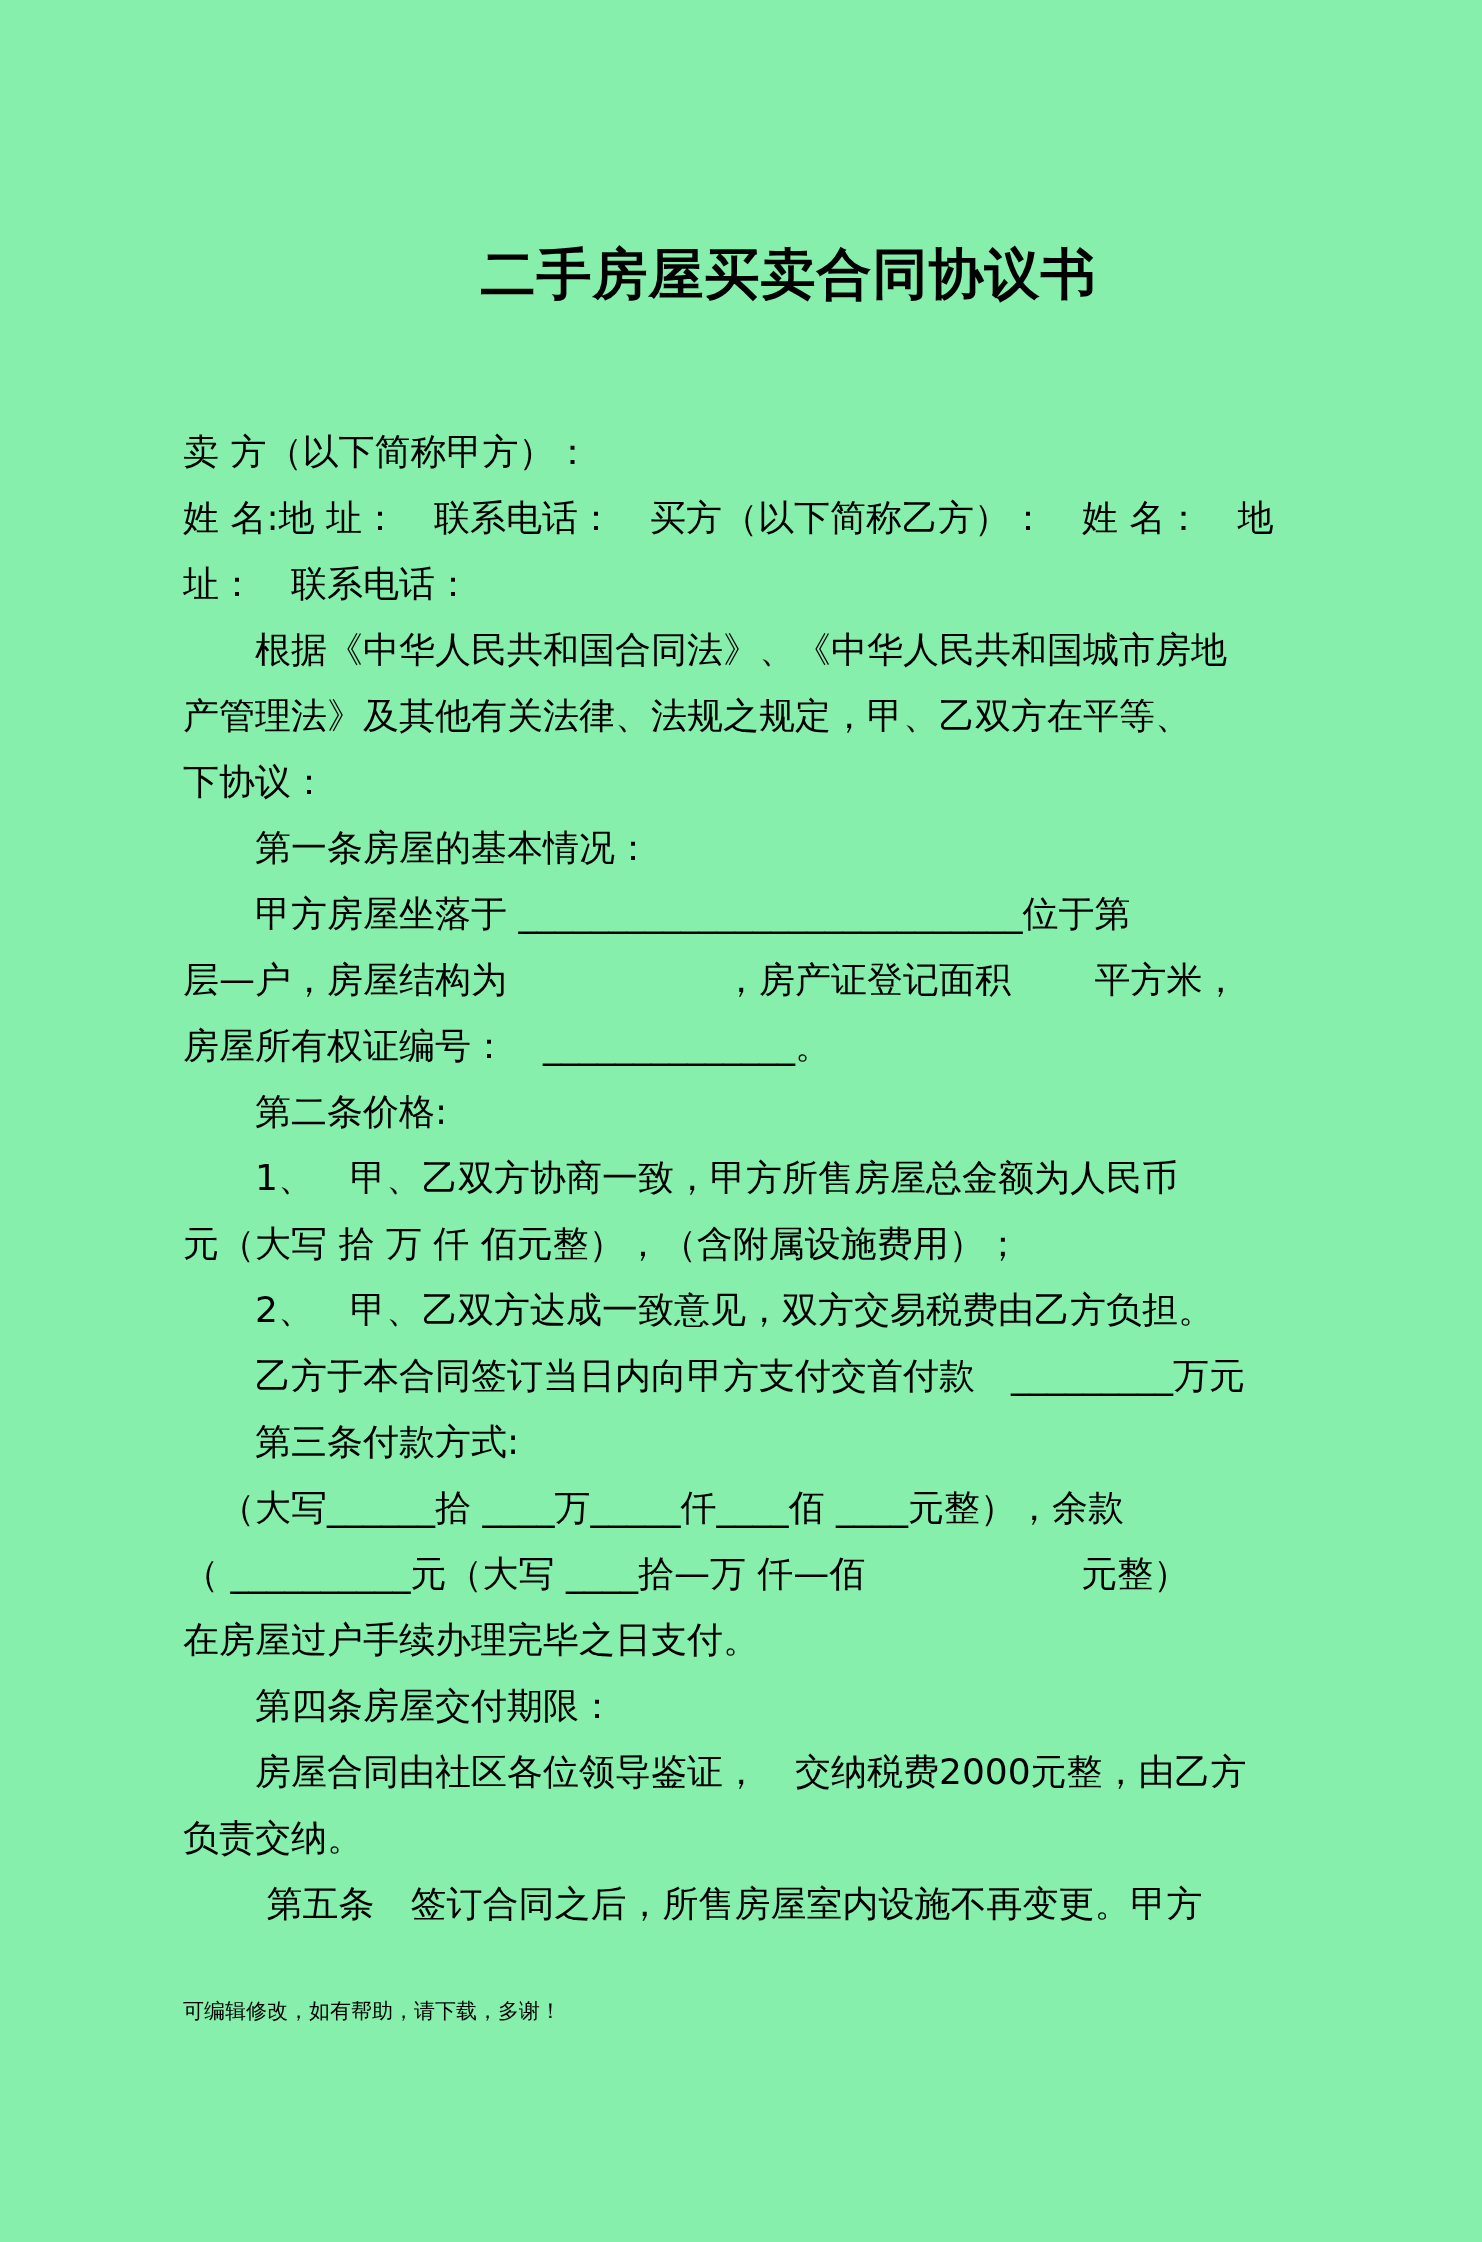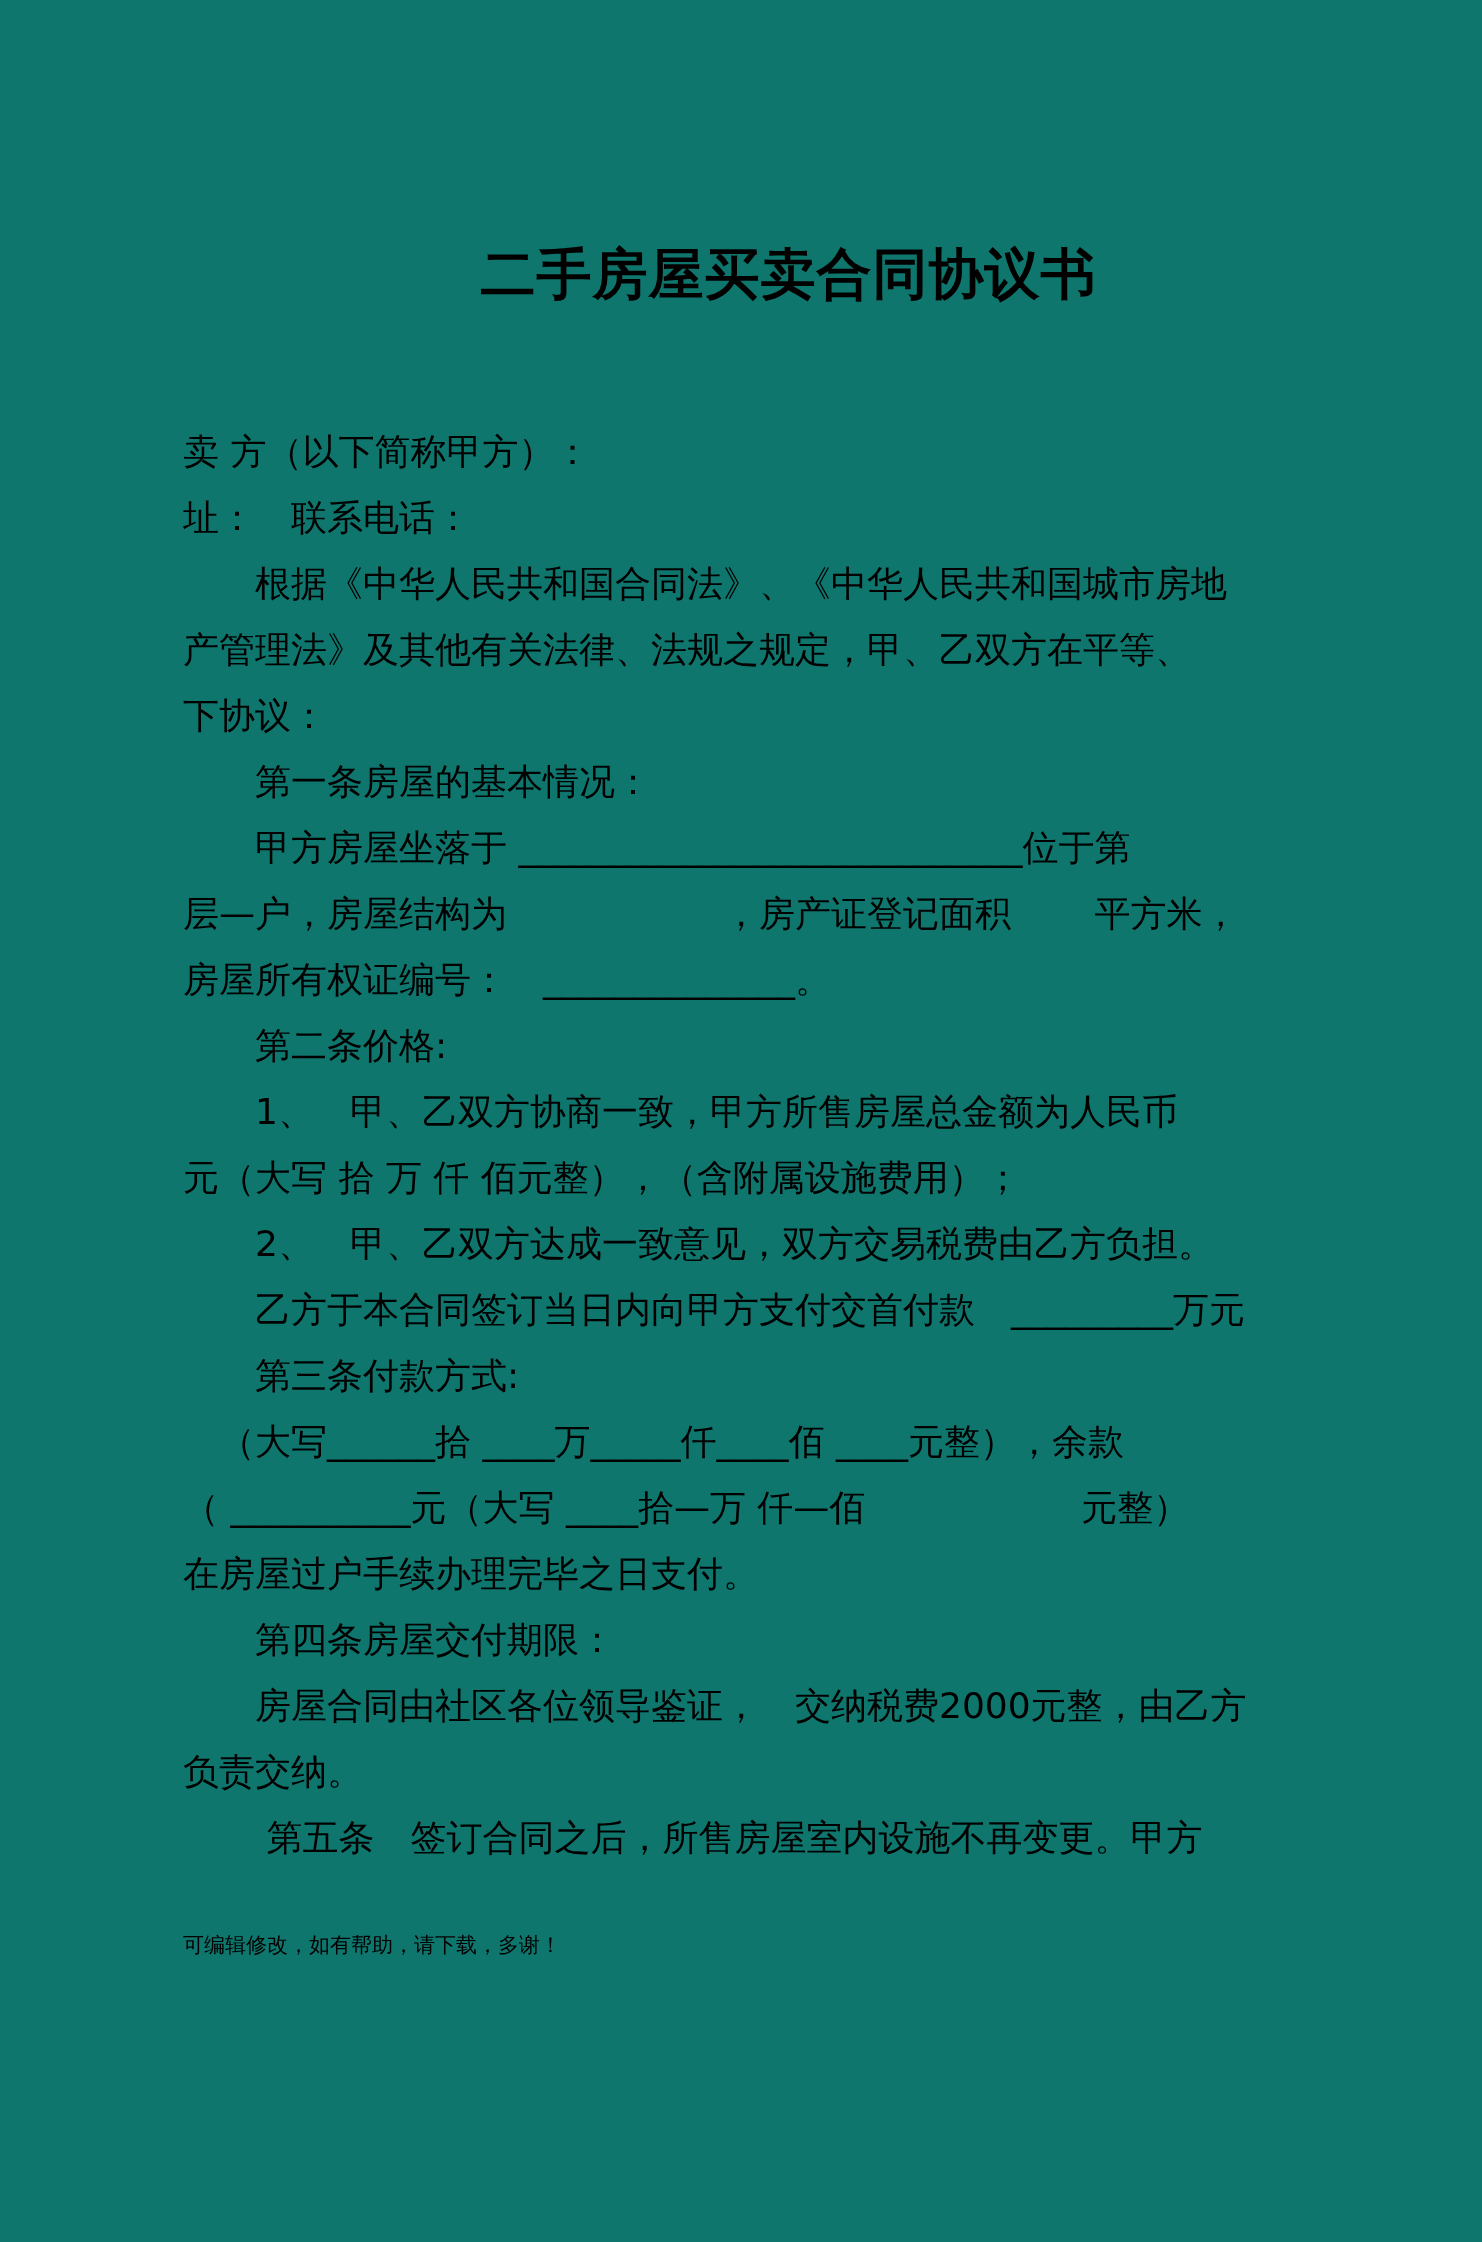--- a/index.html
+++ b/index.html
@@ -4,21 +4,21 @@
 <style>
   html, body {
     margin: 0;
     padding: 0;
     background: #ffffff;
   }
   .page {
     position: relative;
     width: 1482px;
     height: 2242px;
-    background: #0f766e;
+    background: #86efac;
     box-sizing: border-box;
     padding: 245px 88px 0 183px;
     font-family: "DejaVu Sans", sans-serif;
     color: #000000;
     overflow: hidden;
   }
   .doc-title {
     margin: 0 0 116px 0;
     font-size: 55px;
     line-height: 58px;
@@ -46,20 +46,21 @@
 </style>
 </head>
 <body>
 
 <div class="page">
 
   <h1 class="doc-title">二手房屋买卖合同协议书</h1>
 
   <div class="doc-body">
     <div class="doc-line">卖 方（以下简称甲方）：</div>
+    <div class="doc-line">姓 名:地 址：　联系电话：　买方（以下简称乙方）：　姓 名：　地</div>
     <div class="doc-line">址：　联系电话：</div>
     <div class="doc-line">　　根据《中华人民共和国合同法》、《中华人民共和国城市房地</div>
     <div class="doc-line">产管理法》及其他有关法律、法规之规定，甲、乙双方在平等、</div>
     <div class="doc-line">下协议：</div>
     <div class="doc-line">　　第一条房屋的基本情况：</div>
     <div class="doc-line">　　甲方房屋坐落于 ____________________________位于第</div>
     <div class="doc-line">层—户，房屋结构为　　　　　　，房产证登记面积　　 平方米，</div>
     <div class="doc-line">房屋所有权证编号：　______________。</div>
     <div class="doc-line">　　第二条价格:</div>
     <div class="doc-line">　　1、　甲、乙双方协商一致，甲方所售房屋总金额为人民币</div>

